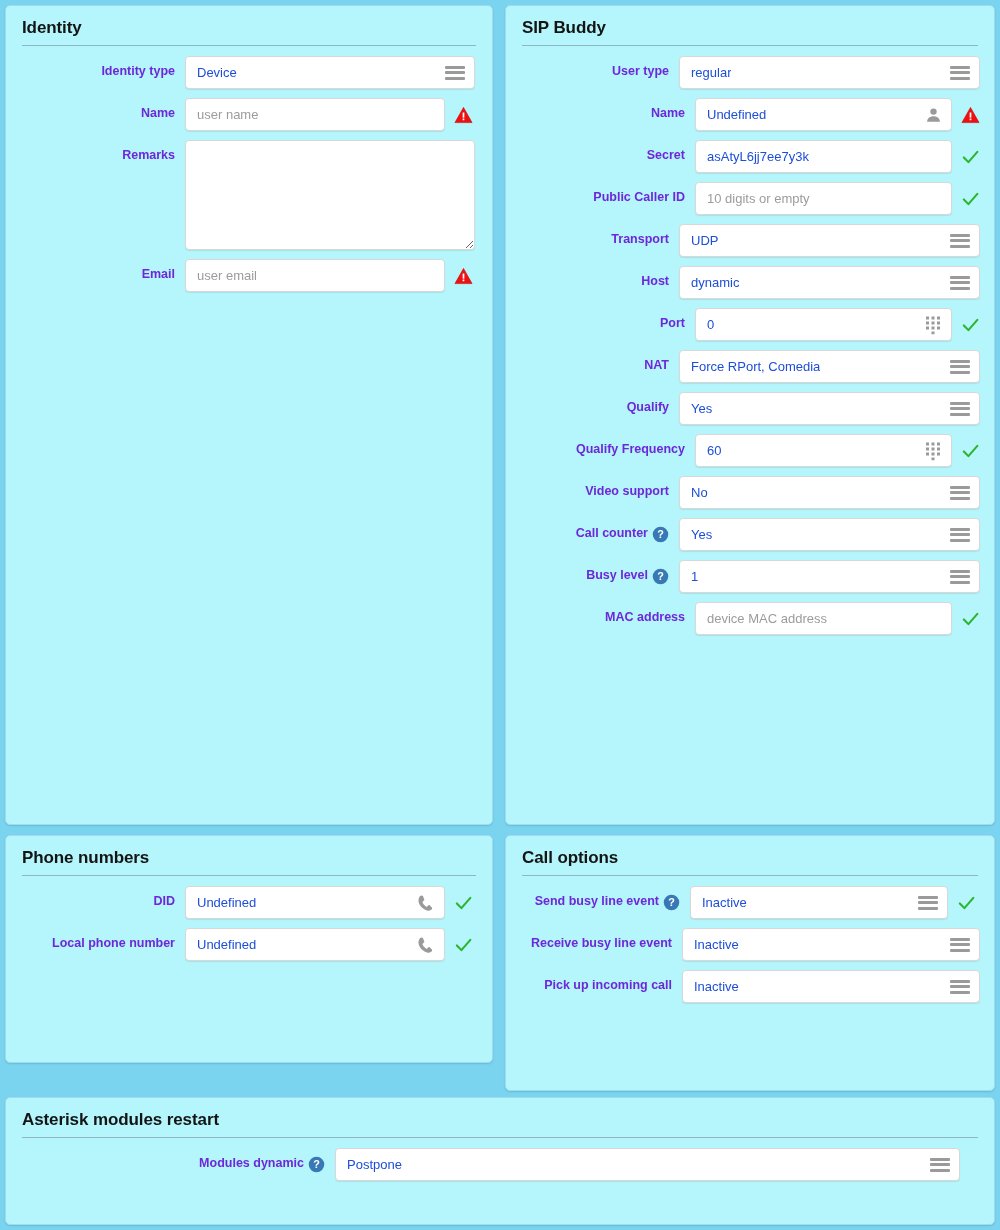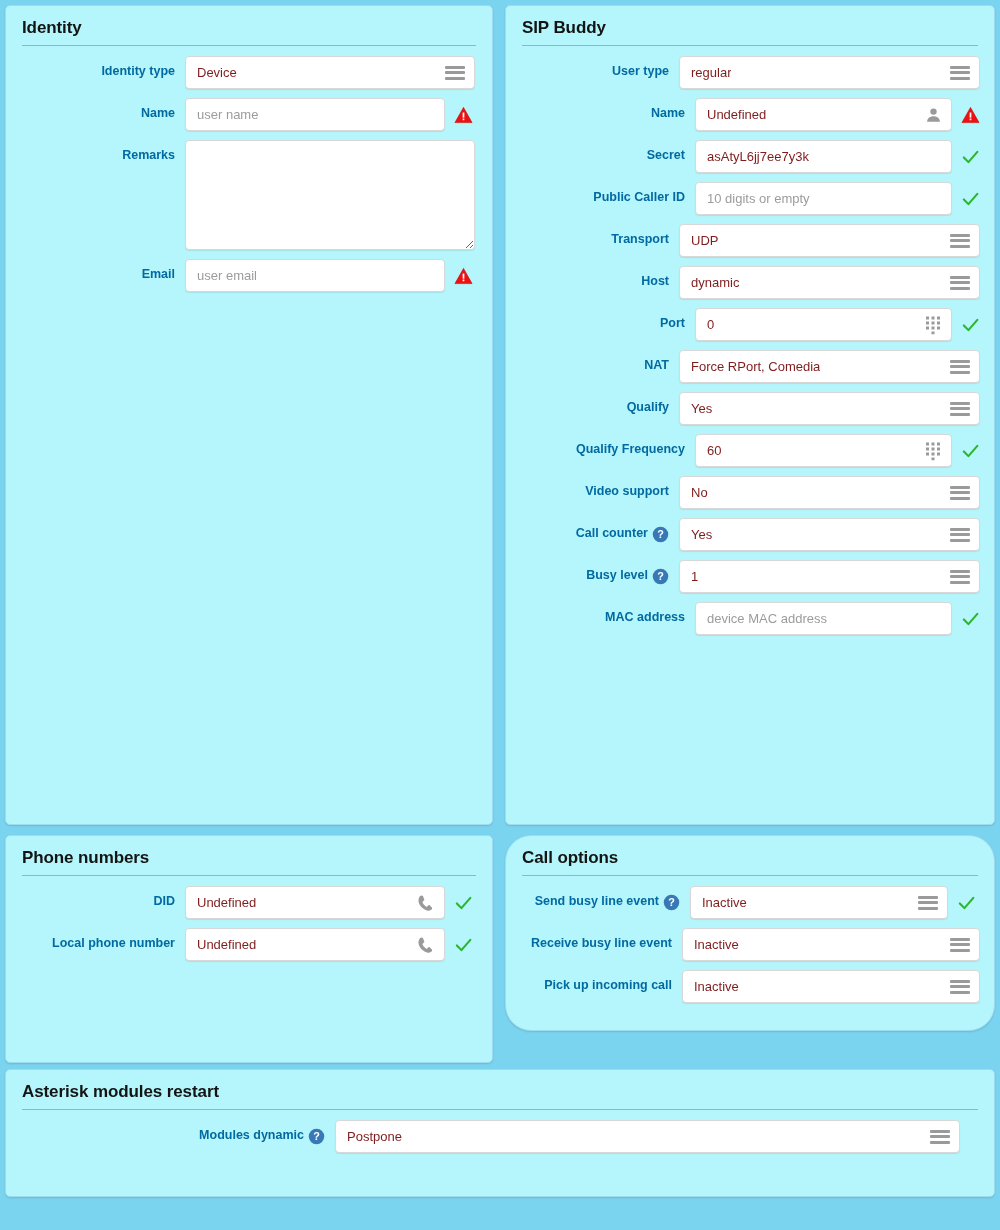--- a/index.html
+++ b/index.html
@@ -43,21 +43,21 @@
   
   .frow {
     display: flex;
     align-items: flex-start;
     margin-bottom: 9px;
     min-height: 32px;
   }
   .flabel {
     font-size: 12.5px;
     font-weight: bold;
-    color: #0369a1;
+    color: #6d28d9;
     text-align: right;
     padding-top: 8px;
     padding-right: 10px;
     line-height: 15px;
     display: flex;
     align-items: flex-start;
     justify-content: flex-end;
     flex-wrap: wrap;
     gap: 4px;
   }
@@ -72,21 +72,21 @@
     background: #fff;
     border: 1px solid #d8d8d8;
     border-radius: 4px;
     height: 33px;
     display: flex;
     align-items: center;
     box-shadow: 0 1px 1px rgba(0,0,0,0.08);
   }
   .field .ftext {
     font-size: 13px;
-    color: #7f1d1d;
+    color: #1d4ed8;
     padding-left: 11px;
     white-space: nowrap;
     overflow: hidden;
   }
   .field .ftext.ph { color: #9c9c9c; }
   .field .inner-icon {
     position: absolute;
     right: 9px;
     top: 50%;
     transform: translateY(-50%);
@@ -137,21 +137,21 @@
   .w-sip-sel   { width: 301px; }
   .w-sip-in    { width: 257px; }
   .w-phone-in  { width: 260px; }
   .w-call-in   { width: 258px; }
   .w-call-sel  { width: 298px; }
   .w-mod-sel   { width: 625px; }
 
   .panel-identity { height: 820px; }
   .panel-sip { height: 820px; }
   .panel-phone { height: 228px; }
-  .panel-call { height: 196px; border-radius: 26px; }
+  .panel-call { height: 256px; }
   .panel-modules { height: 128px; margin-top: 6px; width: 990px; }
   .row-top { margin-bottom: 10px; }
 </style>
 </head>
 <body>
 
 <div class="page">
 
   <div class="row-grid row-top">
 

